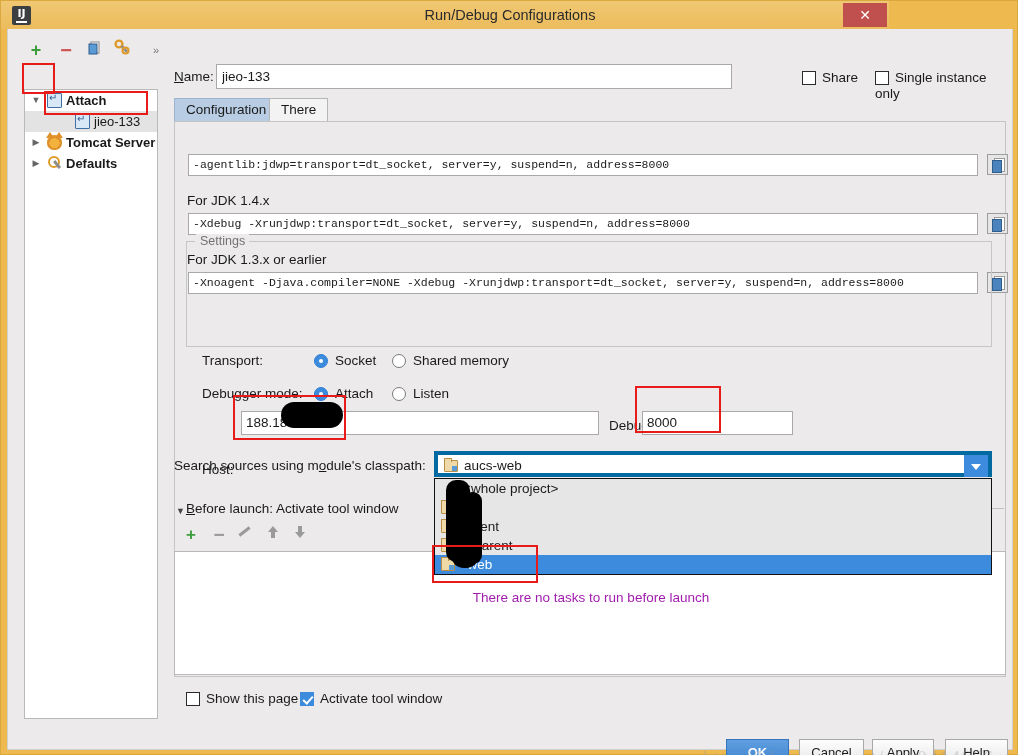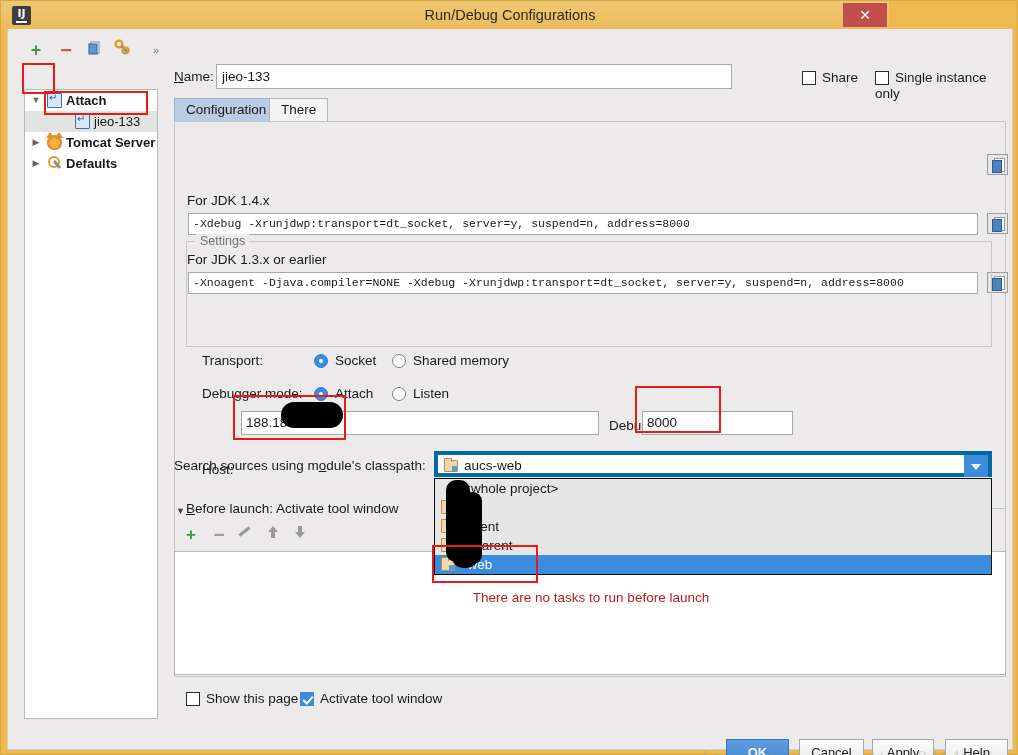--- a/index.html
+++ b/index.html
@@ -298,21 +298,21 @@
   .pencil {
     position:absolute; left:4px; top:6px; width:13px; height:3px;
     background:#9a9a9a; transform:rotate(-38deg);
   }
   #bl-list {
     position:absolute; left:2px; top:514px; width:832px; height:124px;
     background:#fff; border:1px solid #b9b9b9;
   }
   #bl-empty {
     position:absolute; left:0; top:38px; width:832px;
-    text-align:center; font-size:13.5px; color:#b91c1c;
+    text-align:center; font-size:13.5px; color:#a21caf;
   }
   
   #chk-showpage { left:14px; top:654px; }
   #chk-activate { left:128px; top:654px; }
   
   .btn {
     position:absolute; height:27px; border:1px solid #a8a8a8;
     background:linear-gradient(#fdfdfd,#e6e6e6);
     font-family:"Liberation Sans", sans-serif; font-size:13px;
     cursor:pointer; text-align:center; line-height:25px; color:#1a1a1a;
@@ -406,20 +406,21 @@
         <span class="chk-box"></span><span>Single instance only</span>
       </label>
 
       <div id="tabs">
         <div class="tab active" id="tab-config">Configuration</div>
         <div class="tab" id="tab-logs">There</div>
       </div>
 
       <div id="config-panel">
 
+        <div class="txtfield" style="left:13px; top:32px; width:790px;">-agentlib:jdwp=transport=dt_socket, server=y, suspend=n, address=8000</div>
         <div class="copy-btn" style="left:812px; top:32px;"></div>
 
         <div class="field-label" style="left:12px; top:71px;">For JDK 1.4.x</div>
         <div class="txtfield" style="left:13px; top:91px; width:790px;">-Xdebug -Xrunjdwp:transport=dt_socket, server=y, suspend=n, address=8000</div>
         <div class="copy-btn" style="left:812px; top:91px;"></div>
 
         <div class="field-label" style="left:12px; top:130px;">For JDK 1.3.x or earlier</div>
         <div class="txtfield" style="left:13px; top:150px; width:790px;">-Xnoagent -Djava.compiler=NONE -Xdebug -Xrunjdwp:transport=dt_socket, server=y, suspend=n, address=8000</div>
         <div class="copy-btn" style="left:812px; top:150px;"></div>
 

